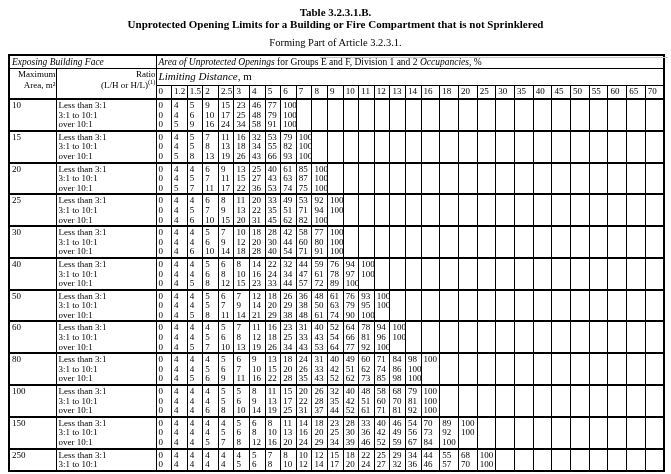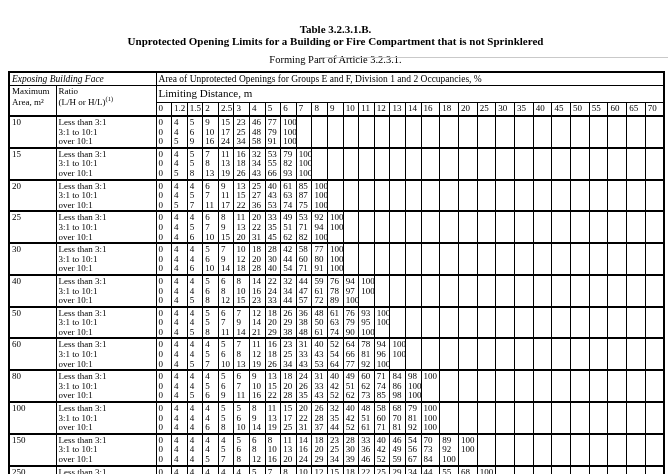--- a/index.html
+++ b/index.html
@@ -6,21 +6,21 @@
   .page {
     position: relative;
     width: 671px;
     height: 474px;
     background: #ffffff;
     font-family: "Liberation Serif", "DejaVu Serif", serif;
     color: #000000;
     overflow: hidden;
   }
   .title {
-    padding-top: 23px;
+    padding-top: 6px;
     text-align: center;
     font-size: 11px;
     font-weight: bold;
   }
   .subtitle {
     margin-top: 0;
     text-align: center;
     font-size: 11px;
     font-weight: bold;
   }
@@ -46,27 +46,27 @@
     border: 2px solid #000;
   }
   td {
     border: 1px solid #000;
     padding: 0 0 0 2px;
     vertical-align: top;
     overflow: hidden;
     white-space: nowrap;
     font-size: 9px;
   }
-  .italic { }
+  .italic { font-style: italic; }
   tr.rA td { height: 12px; line-height: 12px; font-size: 9.5px; }
   td.exposing { font-style: italic; }
   td.limiting { height: 16px; line-height: 15px; font-size: 11px; }
   tr.rC td { height: 12px; line-height: 11px; border-bottom: 2px solid #000; }
   td.two-line div { height: 11px; line-height: 11px; }
-  td.two-line { border-bottom: 2px solid #000; }
+  td.two-line { border-bottom: 2px solid #000; text-align: right; }
   sup { font-size: 6.5px; vertical-align: super; line-height: 0; }
   tr.grp > td { border-top: 2px solid #000; padding-top: 1px; }
   .ln { height: 9.6px; line-height: 9.6px; font-size: 9px; }
   td.area-cell .ln { font-size: 9px; }
 </style>
 </head>
 <body>
 
 <div class="page">
   <div class="title">Table 3.2.3.1.B.</div>

